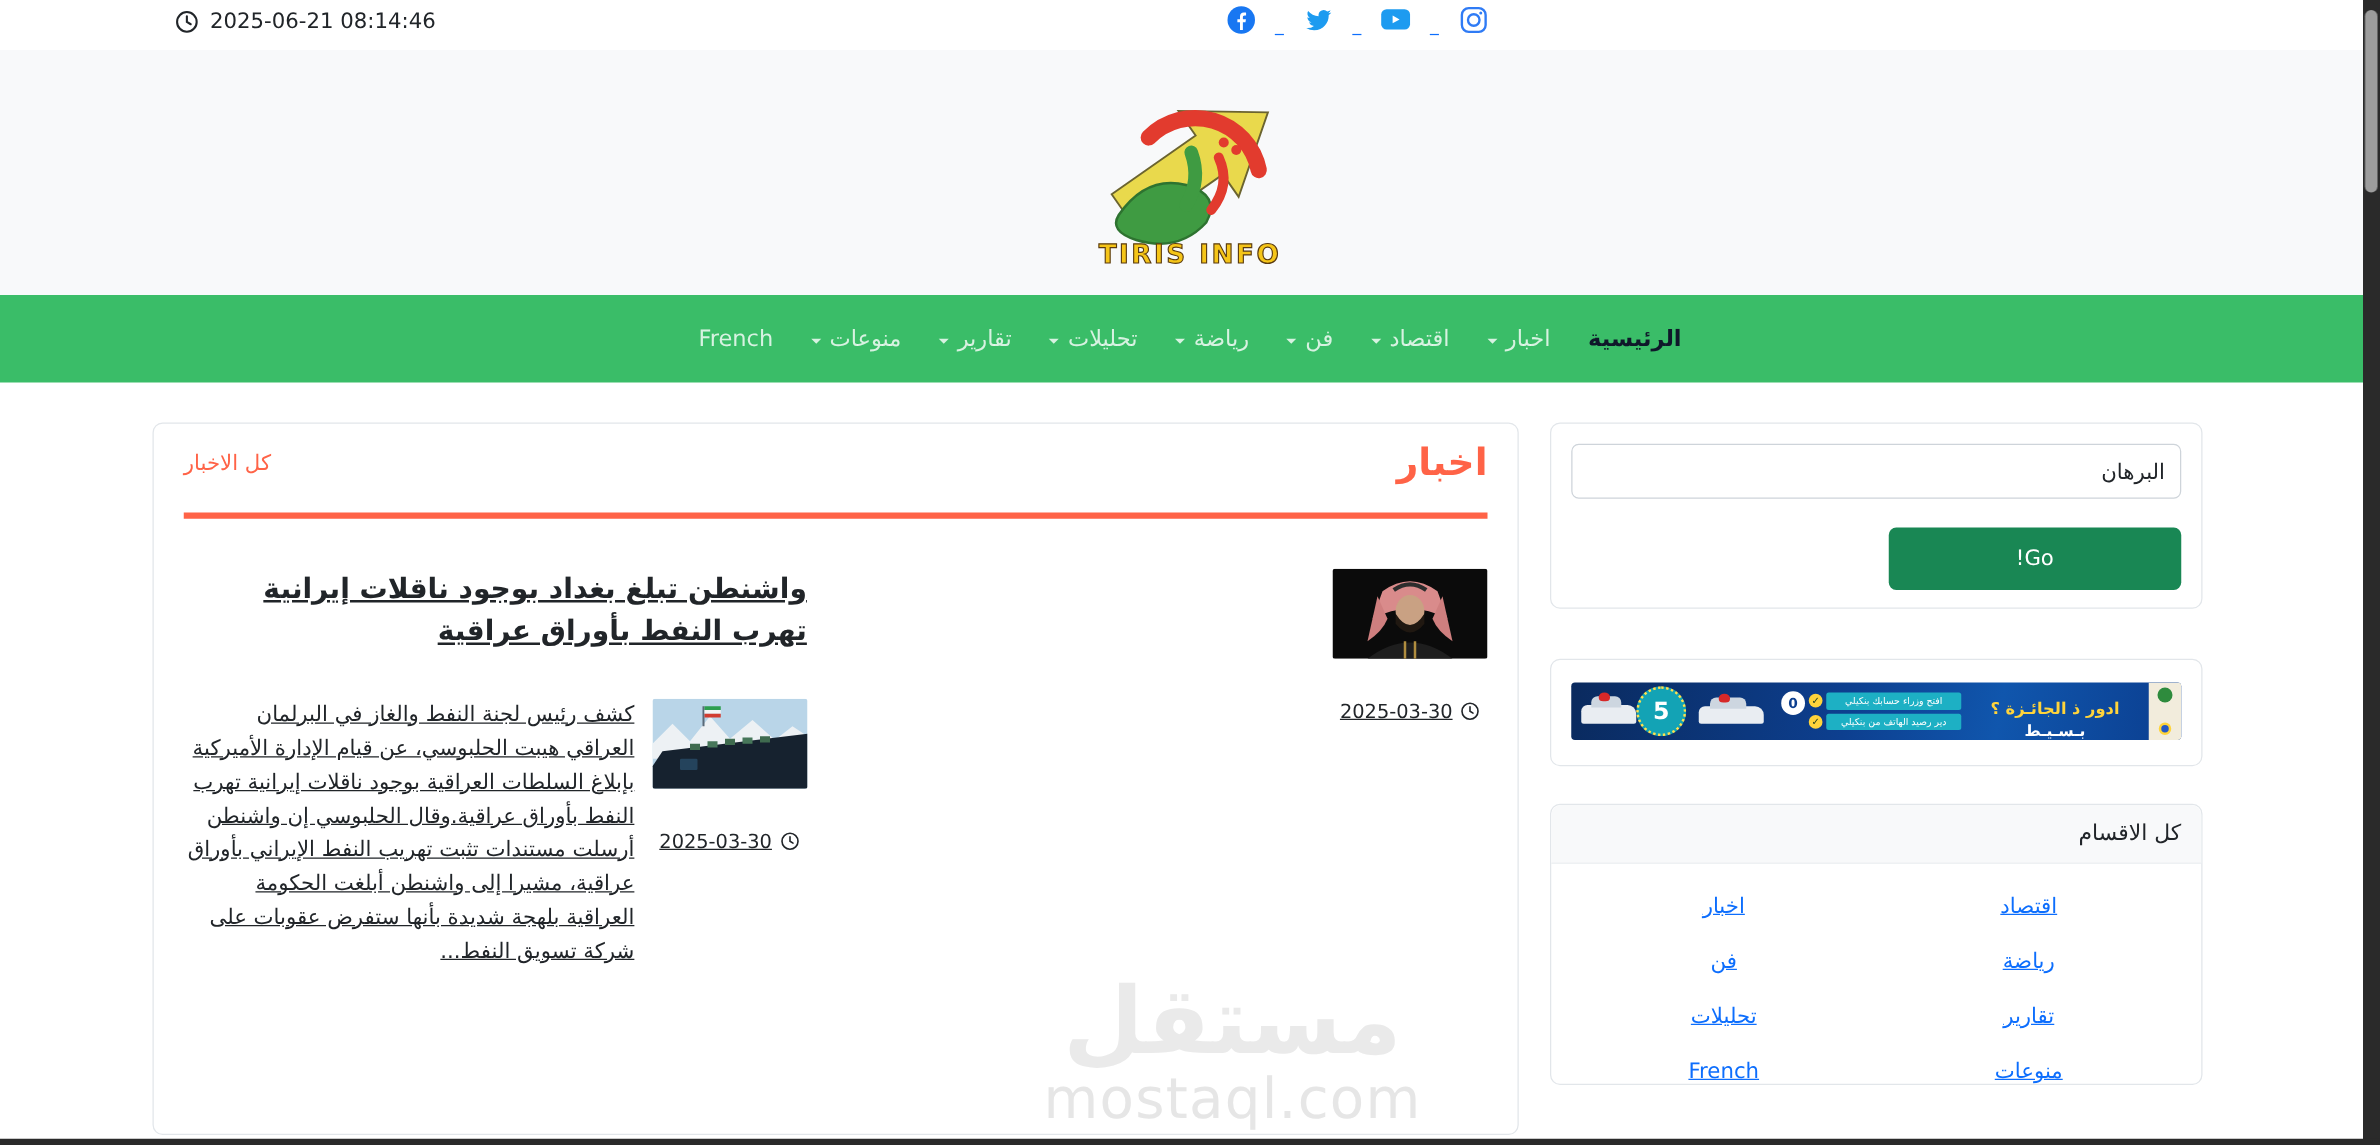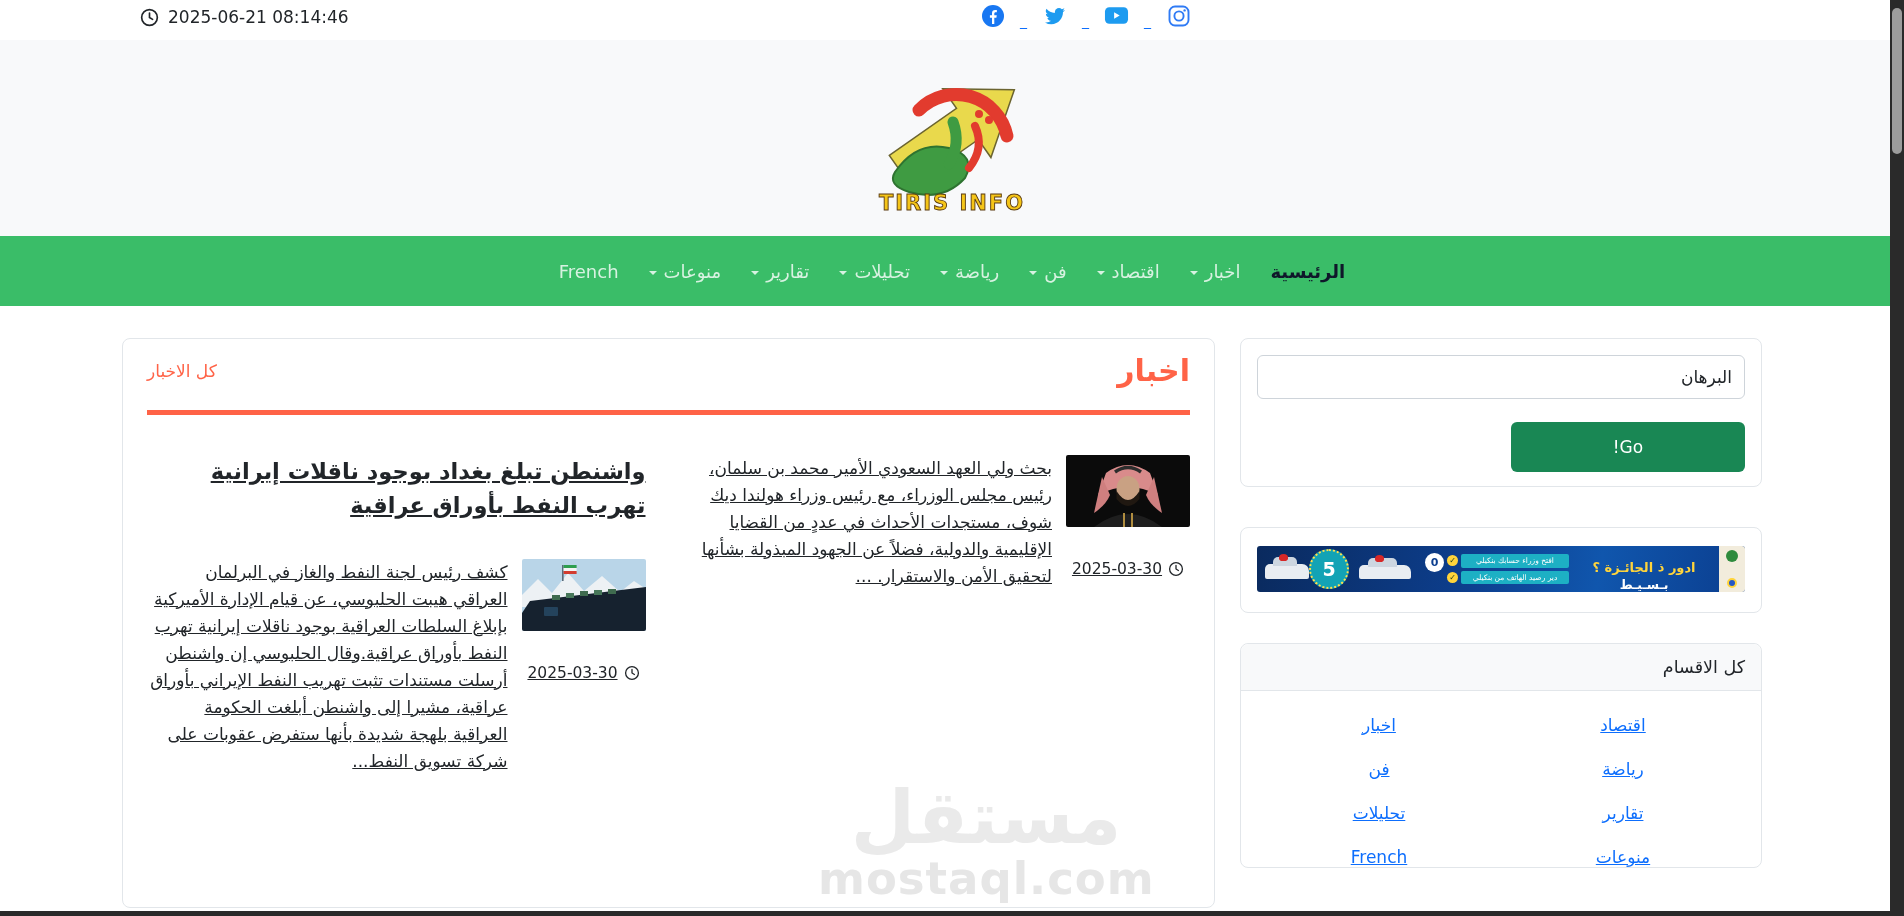--- a/index.html
+++ b/index.html
@@ -75,21 +75,21 @@
   .strip-dot1{width:12px;height:12px;border-radius:50%;background:#2e8b3d;}
   .strip-dot2{width:10px;height:10px;border-radius:50%;background:#2458c5;border:2px solid #ffd43b;box-sizing:border-box;}
   
   .cat-body{padding:24px 16px 0;}
   .cat-grid{display:grid;grid-template-columns:1fr 1fr;direction:rtl;row-gap:24px;}
   .cat-cell{text-align:center;}
   .cat-link{color:#0d6efd;text-decoration:underline;font-size:17px;}
   
   .watermark{position:absolute;left:818px;top:780px;width:336px;text-align:center;z-index:5;pointer-events:none;}
   .wm-ar{font-size:74px;font-weight:700;color:#eaeaea;line-height:1;}
-  .wm-en{font-size:45px;font-weight:700;color:#e6e6e6;line-height:1;margin-top:2px;letter-spacing:1px;}
+  .wm-en{font-size:45px;font-weight:400;color:#e6e6e6;line-height:1;margin-top:2px;letter-spacing:1px;}
   
   .v-scroll{position:fixed;right:0;top:0;width:14px;height:916px;background:#2a2a2a;z-index:10;}
   .v-thumb{position:absolute;left:2px;top:8px;width:10px;height:146px;background:#9d9d9d;border-radius:6px;}
   .h-scroll{position:fixed;left:0;bottom:0;width:1904px;height:5px;background:#2a2a2a;z-index:11;}
 </style>
 </head>
 <body>
 
 <div class="topbar">
   <div class="timestamp">
@@ -212,21 +212,20 @@
               <path d="M49 17 Q62 8 75 17" fill="none" stroke="#2d2d2d" stroke-width="3.4"></path>
             </svg>
             <div class="date">
               <svg width="16" height="16" viewBox="0 0 16 16">
                 <circle cx="8" cy="8" r="6.4" fill="none" stroke="#212529" stroke-width="1.3"></circle>
                 <path d="M8 4.4 V8 L10.4 9.5" fill="none" stroke="#212529" stroke-width="1.3" stroke-linecap="round"></path>
               </svg>
               <span>2025-03-30</span>
             </div>
           </div>
-          <p class="article-text">بحث ولي العهد السعودي الأمير محمد بن سلمان، رئيس مجلس الوزراء، مع رئيس وزراء هولندا ديك شوف، مستجدات الأحداث في عددٍ من القضايا الإقليمية والدولية، فضلاً عن الجهود المبذولة بشأنها لتحقيق الأمن والاستقرار. ...</p>
         </div>
       </article>
 
       <article class="article">
         <h3>واشنطن تبلغ بغداد بوجود ناقلات إيرانية تهرب النفط بأوراق عراقية</h3>
         <div class="article-body">
           <div class="article-media">
             <svg class="thumb" viewBox="0 0 124 72">
               <rect width="124" height="72" fill="#b9d5e8"></rect>
               <path d="M0 36 L16 20 L30 34 L46 14 L62 32 L80 17 L98 33 L112 22 L124 30 L124 48 L0 48 Z" fill="#edf1f4"></path>

